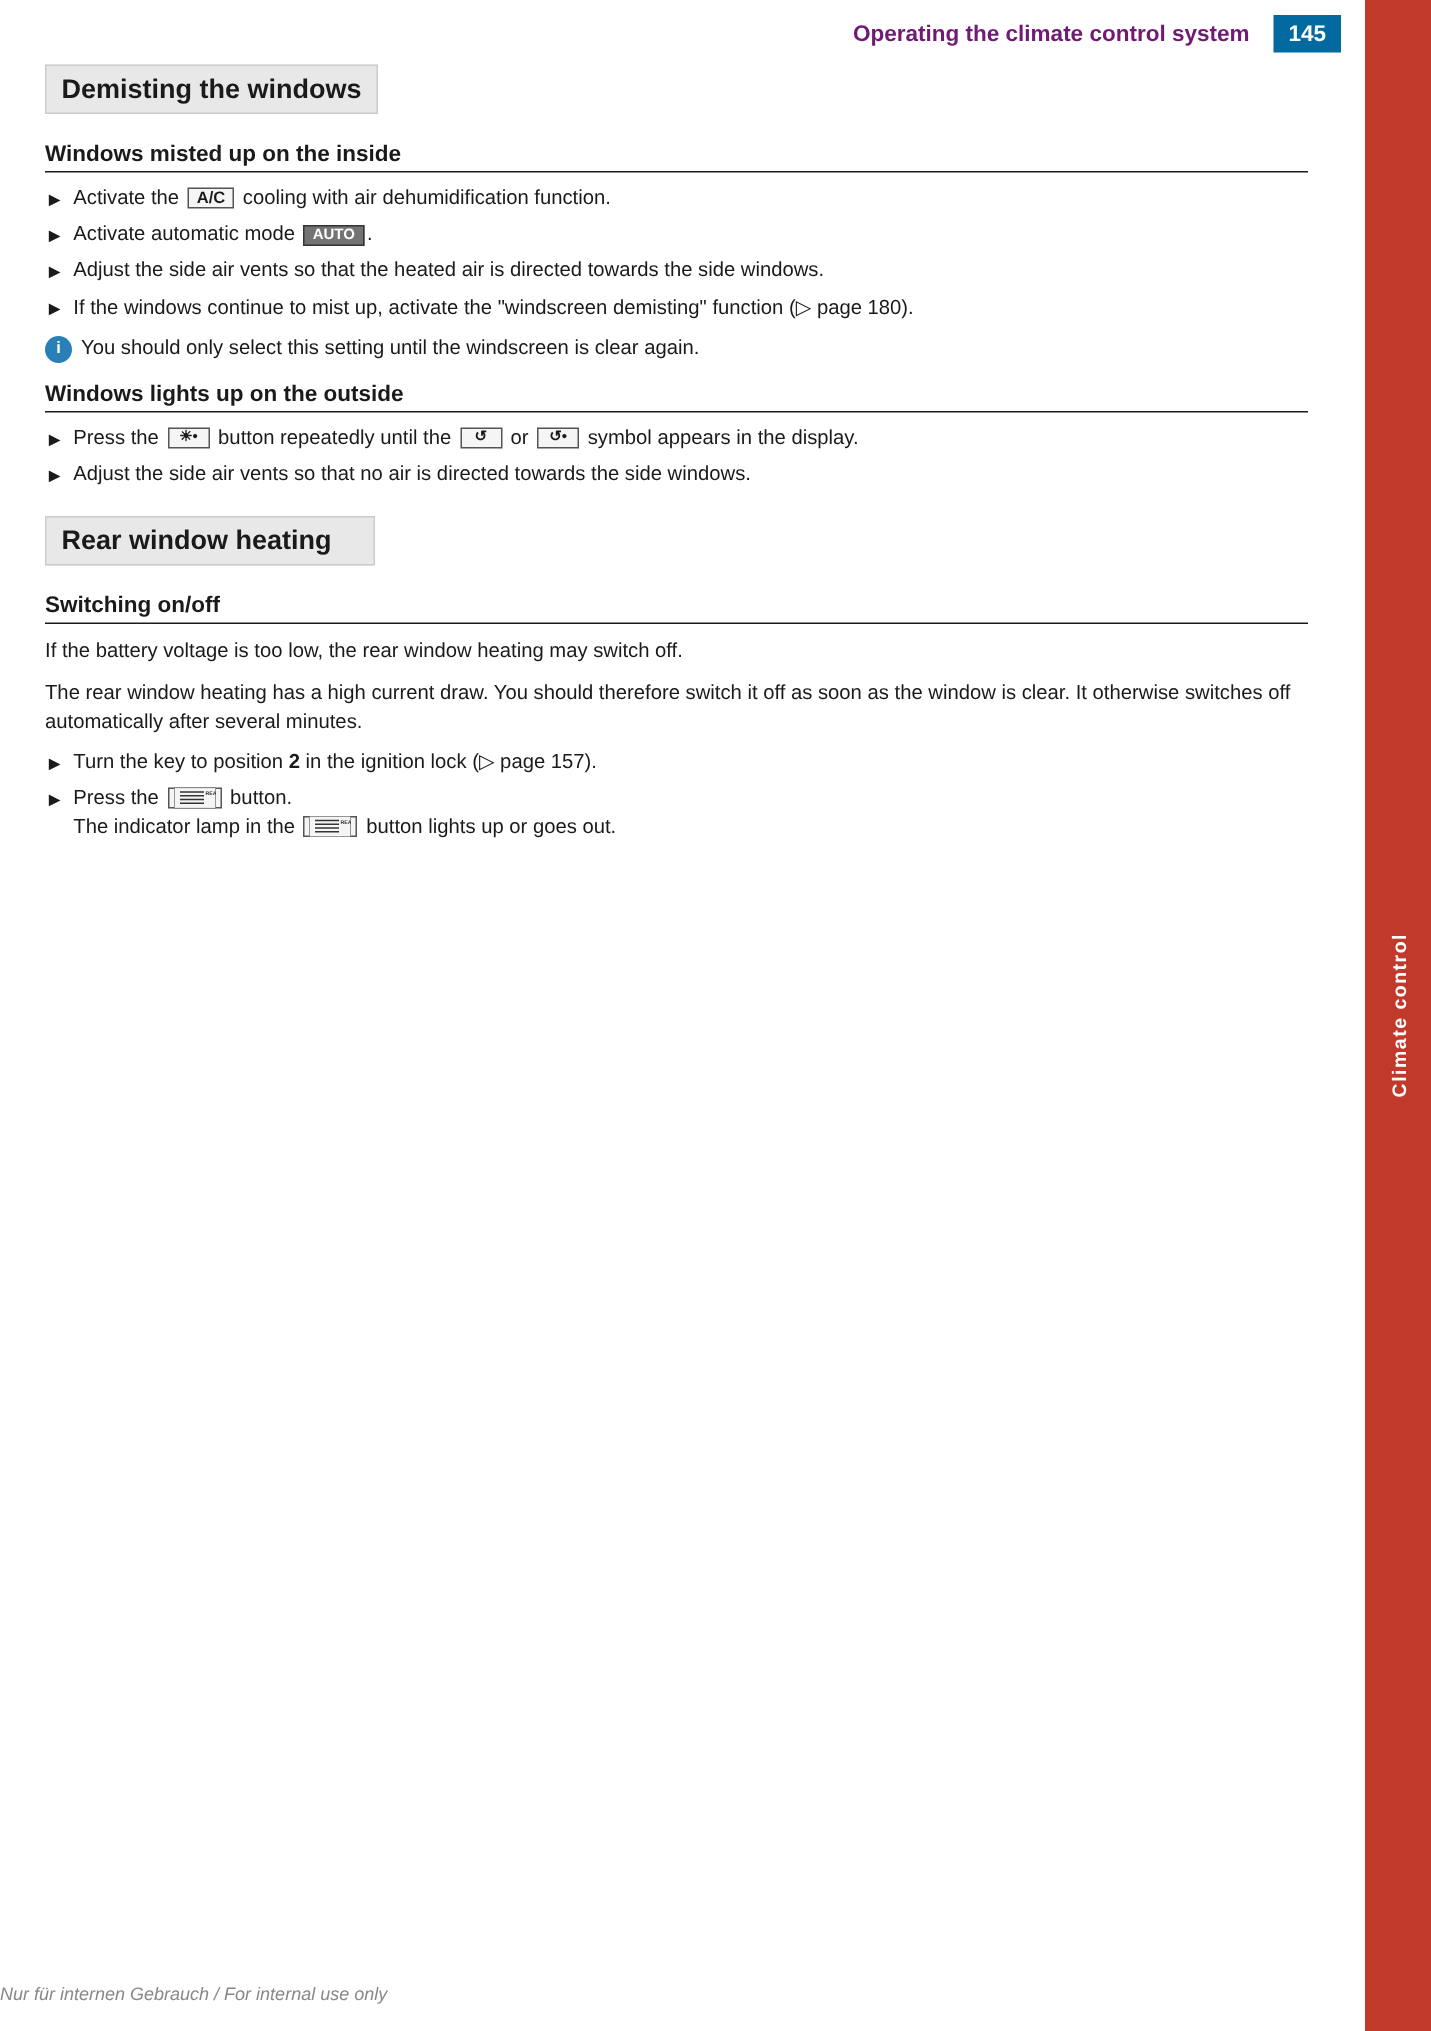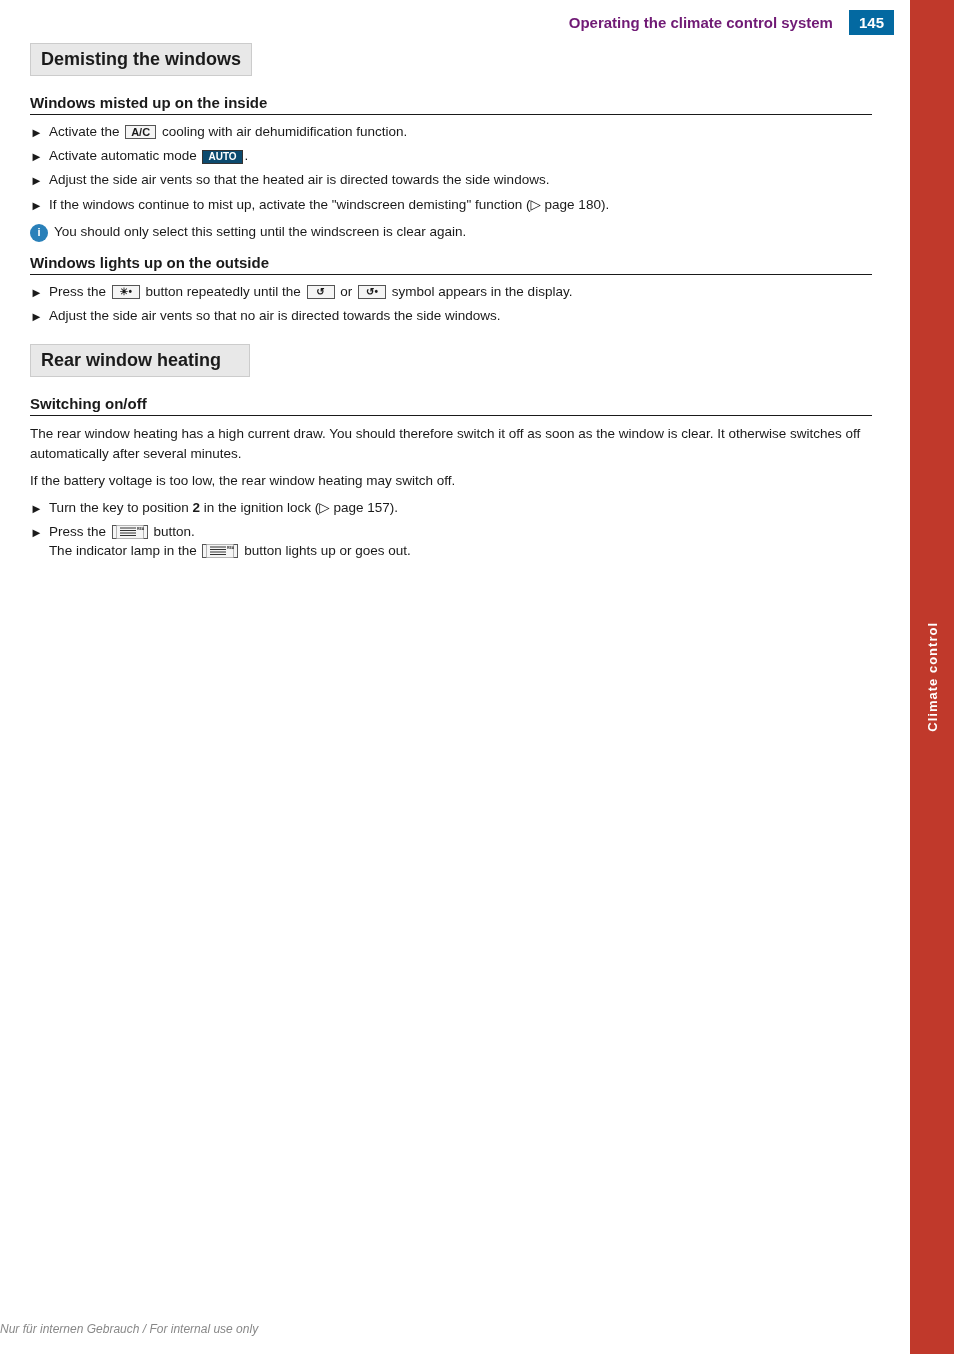--- a/index.html
+++ b/index.html
@@ -164,21 +164,21 @@
       font-weight: bold;
       background: #f5f5f5;
       vertical-align: middle;
       min-width: 28px;
       height: 14px;
       margin: 0 2px;
     }
 
     .btn-box.auto {
       font-size: 10px;
-      background: #0c4a6e;
+      background: #737373;
       color: #fff;
       border-color: #333;
     }
 
     .btn-box.rear {
       font-size: 9px;
     }
 
     
     .body-text {
@@ -295,24 +295,24 @@
       <div class="section-box">
         <span>Rear window heating</span>
       </div>
 
       
       <div>
         <div class="section-heading">
           <span>Switching on/off</span>
         </div>
         <p class="body-text">
-          The rear window heating has a high current draw. You should therefore switch it off as soon as the window is clear. It otherwise switches off automatically after several minutes.
+          If the battery voltage is too low, the rear window heating may switch off.
         </p>
         <p class="body-text">
-          If the battery voltage is too low, the rear window heating may switch off.
+          The rear window heating has a high current draw. You should therefore switch it off as soon as the window is clear. It otherwise switches off automatically after several minutes.
         </p>
         <ul class="bullet-list">
           <li>
             <span class="bullet-arrow">►</span>
             <span class="bullet-content">
               Turn the key to position <strong>2</strong> in the ignition lock (▷ page 157).
             </span>
           </li>
           <li>
             <span class="bullet-arrow">►</span>

